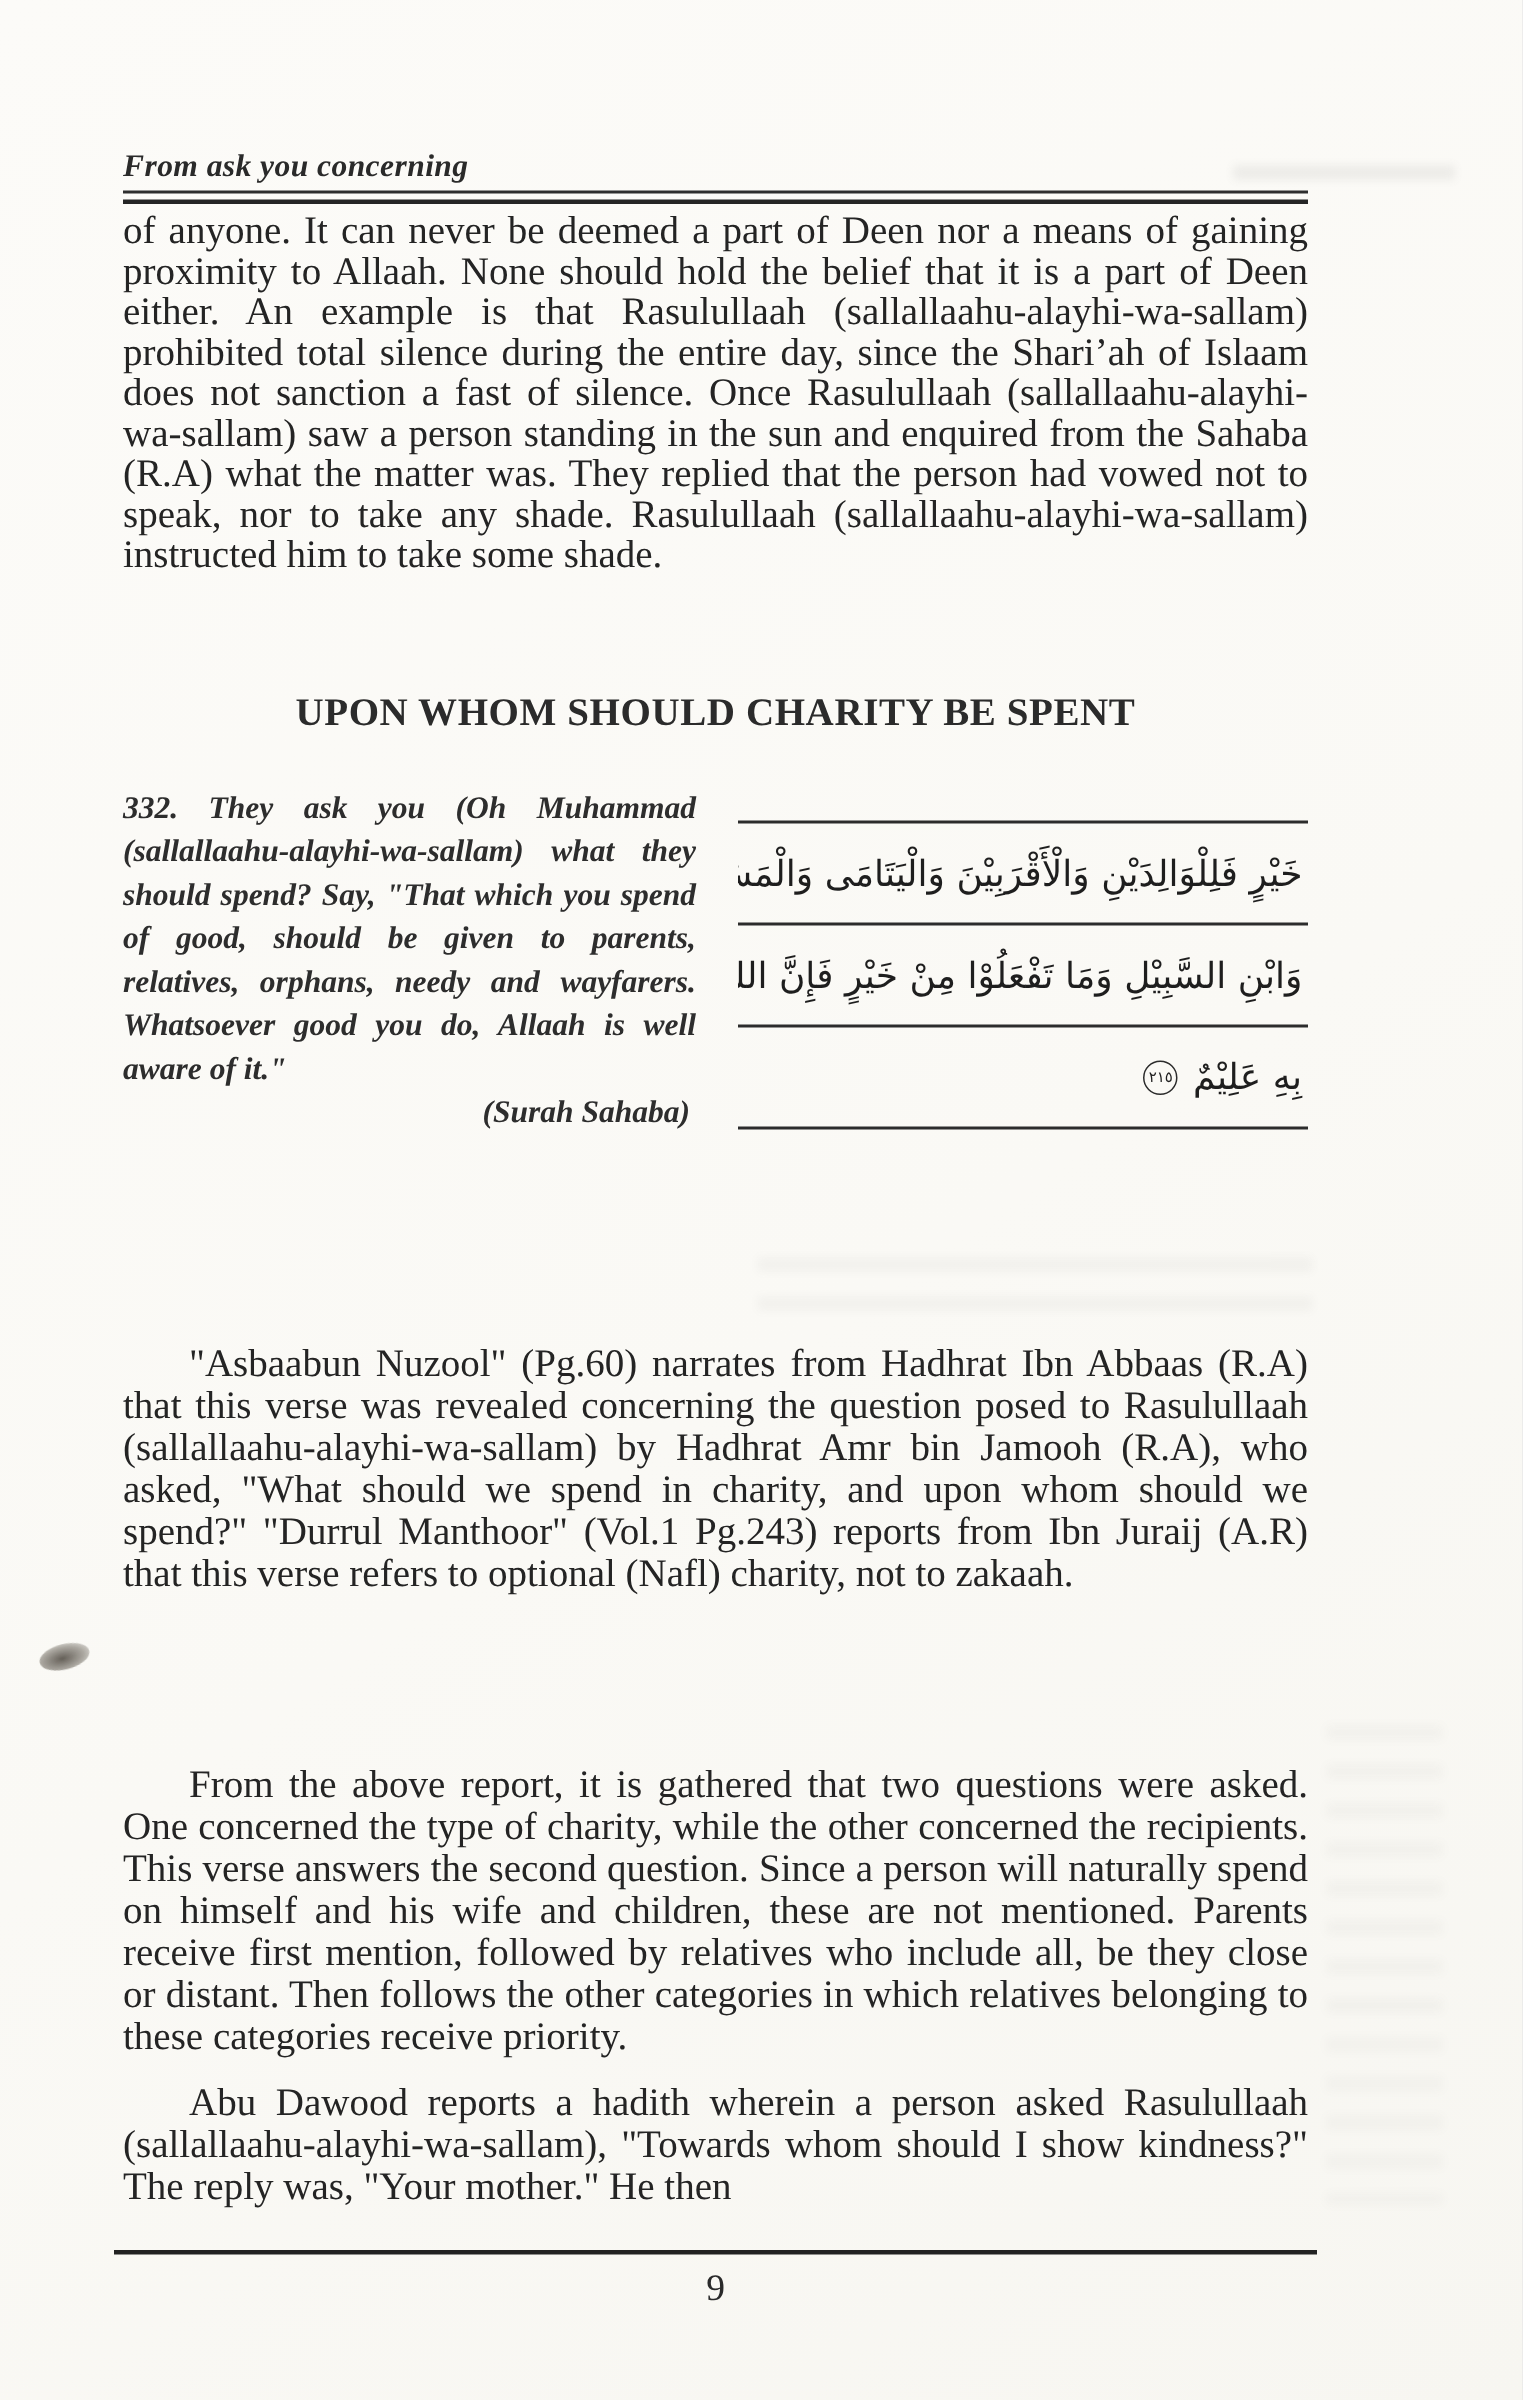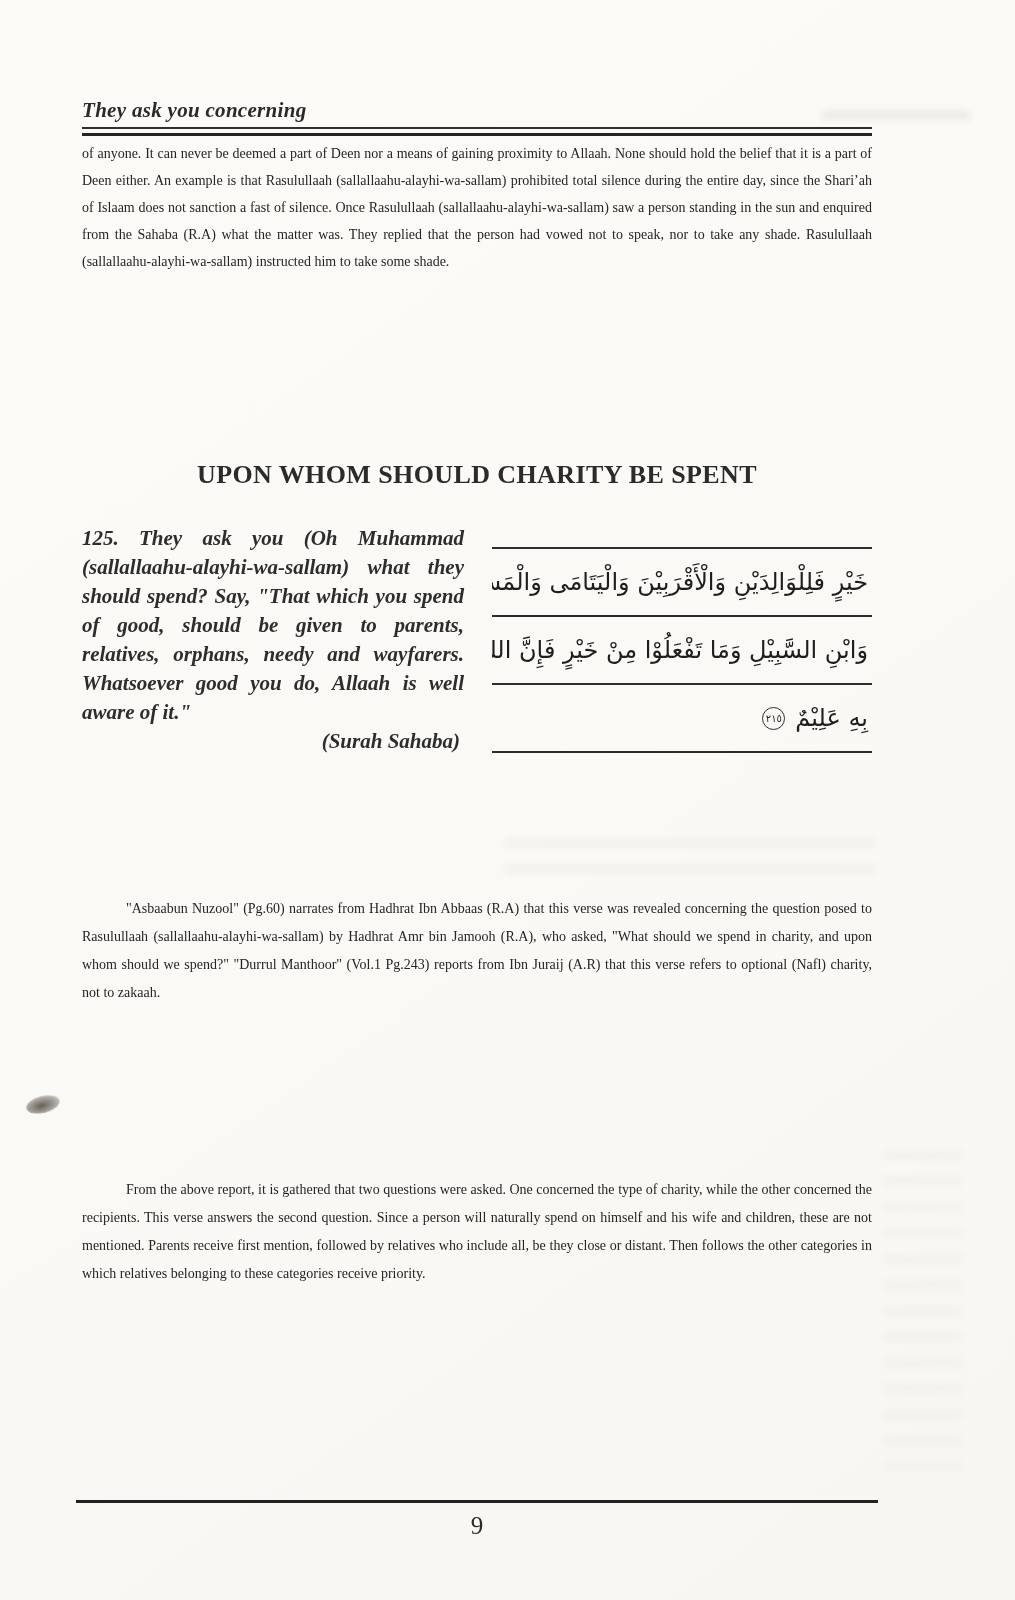--- a/index.html
+++ b/index.html
@@ -23,21 +23,21 @@
     font-style: italic;
     letter-spacing: 0.3px;
     color: #2a2a2a;
     padding-bottom: 2px;
   }
   .rule-thin  { height: 2px; background: #2e2e2e; margin-top: 2px; }
   .rule-thick { height: 3px; background: #252525; margin-top: 4px; }
 
   
   .para {
-    font-size: 14px;
+    font-size: 26px;
     line-height: 27px;
     text-align: justify;
     color: #242424;
   }
   .para.indent { text-indent: 44px; }
   .p1 { top: 140px; }
   .p2 { top: 895px;  line-height: 28px; }
   .p3 { top: 1176px; line-height: 28px; }
   .p4 { top: 1388px; line-height: 28px; }
 
@@ -118,46 +118,47 @@
   .ghost-top-right { left: 822px; top: 110px; width: 148px; height: 18px; opacity: 0.30; }
   .ghost-mid      { left: 505px; top: 838px; width: 370px; height: 48px; opacity: 0.16; }
   .ghost-right    { left: 884px; top: 1150px; width: 78px; height: 320px; opacity: 0.12; }
 </style>
 </head>
 <body>
 
 <div class="page">
 
   <div class="content running-header">
-    <div class="running-title">They ask you concerning</div>
+    <div class="running-title">From ask you concerning</div>
     <div class="rule-thin"></div>
     <div class="rule-thick"></div>
   </div>
 
   <div class="content para p1">of anyone. It can never be deemed a part of Deen nor a means of gaining proximity to Allaah. None should hold the belief that it is a part of Deen either. An example is that Rasulullaah (sallallaahu-alayhi-wa-sallam) prohibited total silence during the entire day, since the Shari’ah of Islaam does not sanction a fast of silence. Once Rasulullaah (sallallaahu-alayhi-wa-sallam) saw a person standing in the sun and enquired from the Sahaba (R.A) what the matter was. They replied that the person had vowed not to speak, nor to take any shade. Rasulullaah (sallallaahu-alayhi-wa-sallam) instructed him to take some shade.</div>
 
   <div class="content section-heading">UPON WHOM SHOULD CHARITY BE SPENT</div>
 
   <div class="content verse-section">
     <div class="verse-en">
-      <span>125. They ask you (Oh Muhammad (sallallaahu-alayhi-wa-sallam) what they should spend? Say, "That which you spend of good, should be given to parents, relatives, orphans, needy and wayfarers. Whatsoever good you do, Allaah is well aware of it."</span>
+      <span>332. They ask you (Oh Muhammad (sallallaahu-alayhi-wa-sallam) what they should spend? Say, "That which you spend of good, should be given to parents, relatives, orphans, needy and wayfarers. Whatsoever good you do, Allaah is well aware of it."</span>
       <div class="verse-attr">(Surah Sahaba)</div>
     </div>
     <div class="verse-ar">
       <div class="ar-line">خَيْرٍ فَلِلْوَالِدَيْنِ وَالْأَقْرَبِيْنَ وَالْيَتَامَى وَالْمَسَاكِيْنِ</div>
       <div class="ar-line">وَابْنِ السَّبِيْلِ وَمَا تَفْعَلُوْا مِنْ خَيْرٍ فَإِنَّ اللهَ</div>
       <div class="ar-line last">
         <span>بِهِ عَلِيْمٌ</span>
         <span class="ayah-marker">٢١٥</span>
       </div>
     </div>
   </div>
 
   <div class="content para indent p2">"Asbaabun Nuzool" (Pg.60) narrates from Hadhrat Ibn Abbaas (R.A) that this verse was revealed concerning the question posed to Rasulullaah (sallallaahu-alayhi-wa-sallam) by Hadhrat Amr bin Jamooh (R.A), who asked, "What should we spend in charity, and upon whom should we spend?" "Durrul Manthoor" (Vol.1 Pg.243) reports from Ibn Juraij (A.R) that this verse refers to optional (Nafl) charity, not to zakaah.</div>
   <div class="content para indent p3">From the above report, it is gathered that two questions were asked. One concerned the type of charity, while the other concerned the recipients. This verse answers the second question. Since a person will naturally spend on himself and his wife and children, these are not mentioned. Parents receive first mention, followed by relatives who include all, be they close or distant. Then follows the other categories in which relatives belonging to these categories receive priority.</div>
+  <div class="content para indent p4">Abu Dawood reports a hadith wherein a person asked Rasulullaah (sallallaahu-alayhi-wa-sallam), "Towards whom should I show kindness?" The reply was, "Your mother." He then</div>
 
   <div class="footer-rule"></div>
   <div class="page-number">9</div>
 
   <div class="smudge"></div>
   <div class="ghost ghost-top-right"></div>
   <div class="ghost ghost-mid"></div>
   <div class="ghost ghost-right"></div>
 
 </div>

